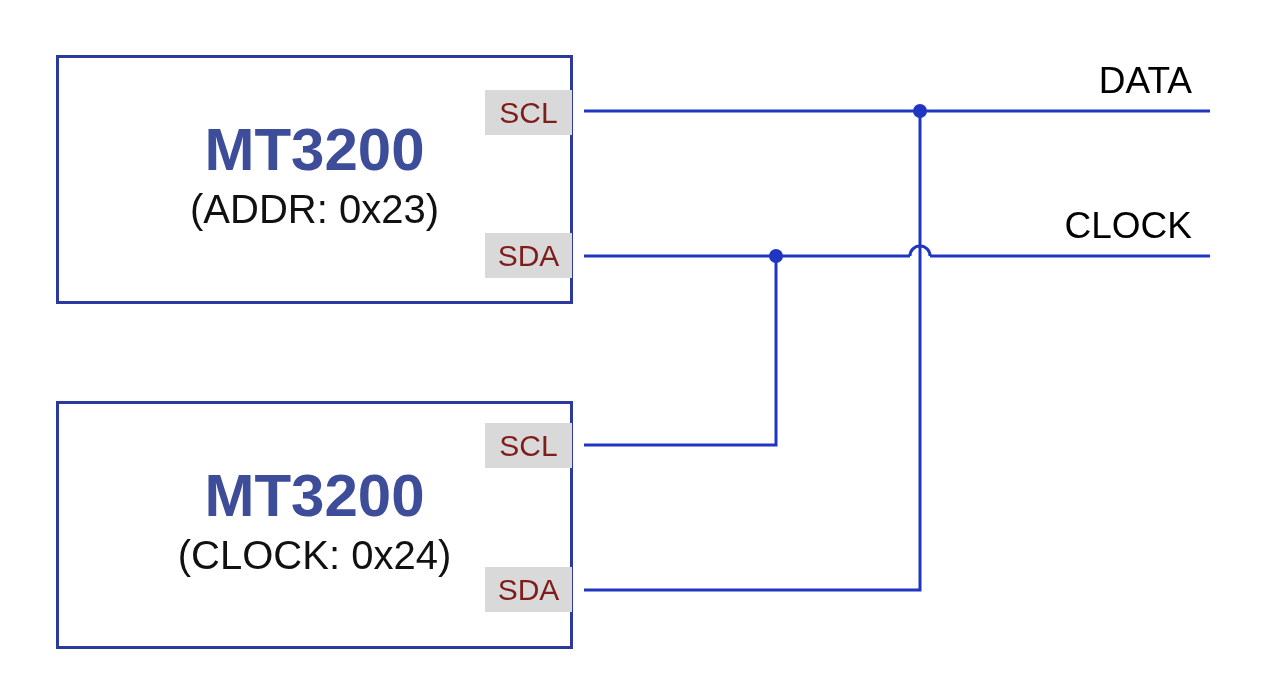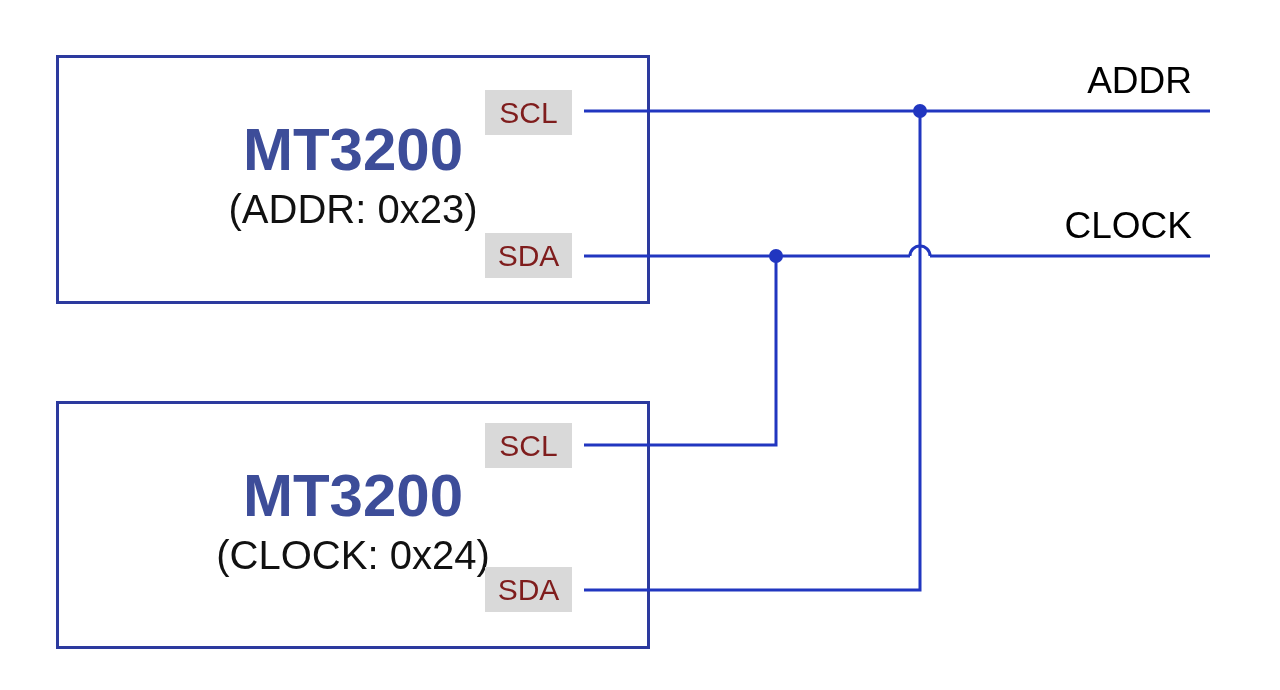--- a/index.html
+++ b/index.html
@@ -18,21 +18,21 @@
   .wires {
     position: absolute;
     left: 0; top: 0;
     width: 1280px;
     height: 690px;
     pointer-events: none;
   }
   .device-box {
     position: absolute;
     left: 56px;
-    width: 594px;
+    width: 517px;
     height: 249px;
     box-sizing: border-box;
     border: 3px solid #2c3a9e;
     background: #ffffff;
     display: flex;
     flex-direction: column;
     align-items: center;
     justify-content: center;
   }
   .device-box .inner {
@@ -109,16 +109,16 @@
     <path d="M930,256 H1210" stroke="#2136c0" stroke-width="3" fill="none"></path>
 
     <path d="M584,445 H776 V256" stroke="#2136c0" stroke-width="3" fill="none"></path>
 
     <path d="M584,590 H920 V111" stroke="#2136c0" stroke-width="3" fill="none"></path>
 
     <circle cx="920" cy="111" r="7" fill="#2136c0"></circle>
     <circle cx="776" cy="256" r="7" fill="#2136c0"></circle>
   </svg>
 
-  <div class="bus-label" style="top:62px;">ADDR</div>
+  <div class="bus-label" style="top:62px;">DATA</div>
   <div class="bus-label" style="top:207px;">CLOCK</div>
 
 </div>
 
 </body></html>

